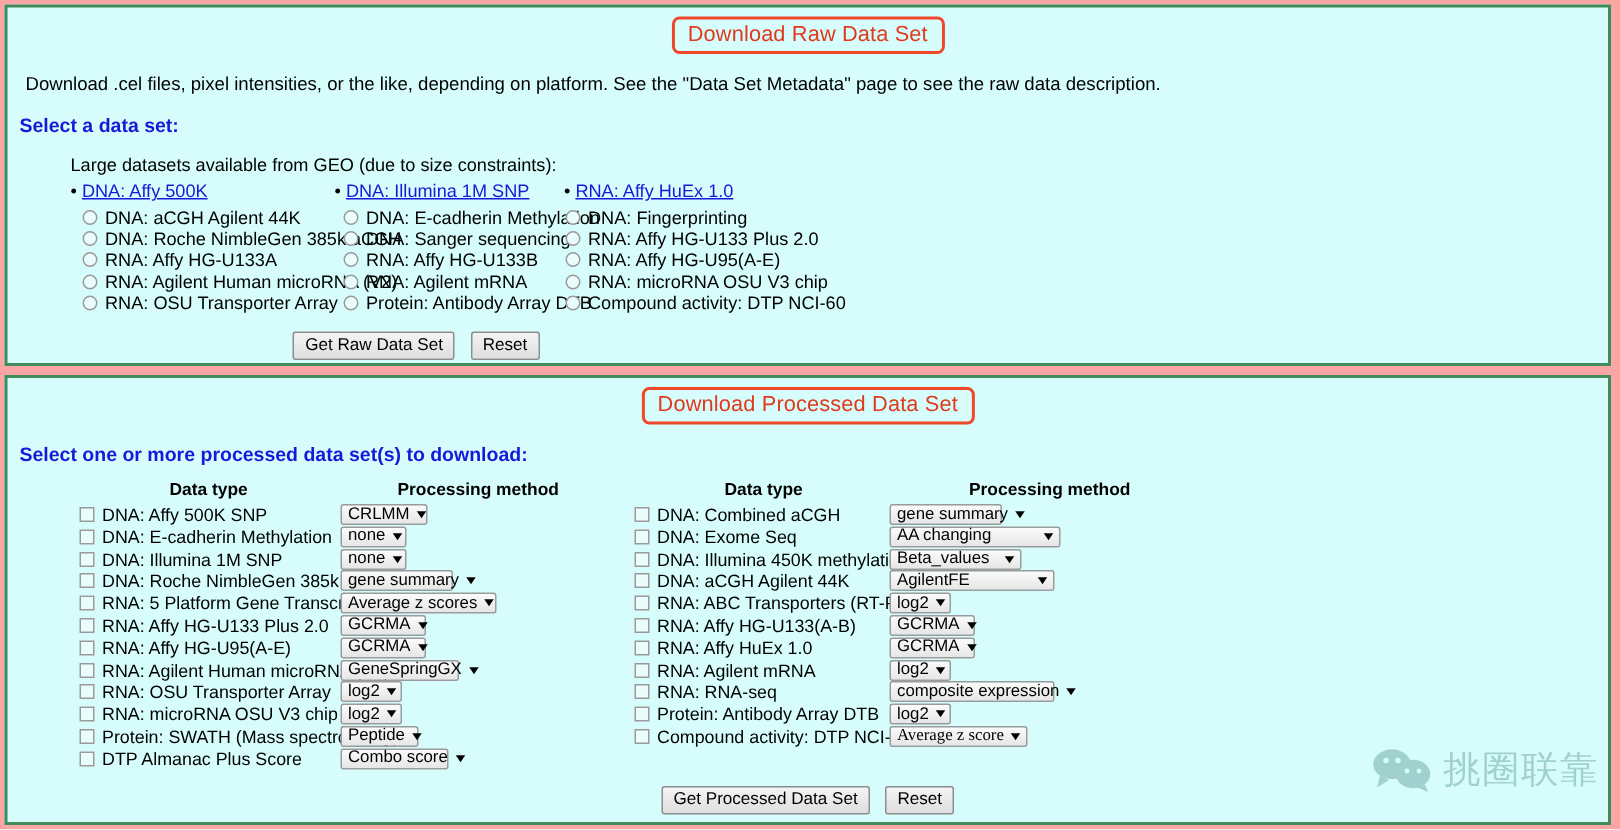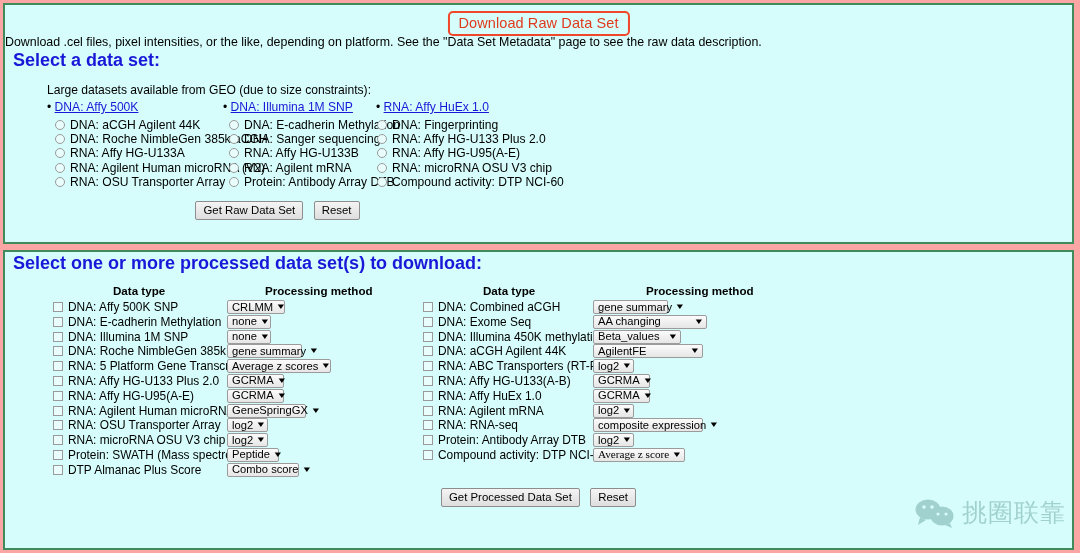--- a/index.html
+++ b/index.html
@@ -44,29 +44,29 @@
     font-size: 14.5px;
     padding: 2px 9px 3px 9px;
     white-space: nowrap;
     background: transparent;
     letter-spacing: .1px;
   }
 
   .desc {
     font-size: 12.4px;
     color: #000;
-    padding: 0 0 0 0;
-    margin-top: 0;
+    padding: 0 0 0 12px;
+    margin-top: 14px;
   }
   .select-head {
-    font-size: 18px;
+    font-size: 13px;
     font-weight: bold;
     color: #1a18d8;
     padding-left: 8px;
-    margin-top: 1px;
+    margin-top: 13px;
   }
 
   .indent { padding-left: 42px; }
 
   .geo-note {
     font-size: 12.1px;
     color: #000;
     margin-top: 12px;
   }
   .geo-links {
@@ -312,20 +312,23 @@
     </div>
 
     <div class="btnbar" style="margin-left:-522px;">
       <span class="btn">Get Raw Data Set</span>
       <span class="btn">Reset</span>
     </div>
   </div>
 
   <div class="panel" id="panel-processed">
 
+    <div class="banner-row">
+      <div class="banner">Download Processed Data Set</div>
+    </div>
 
 
     <div class="select-head">Select one or more processed data set(s) to download:</div>
 
     <div class="ptable">
       <div class="phead">
         <span style="left:108px;">Data type</span>
         <span style="left:260px;">Processing method</span>
         <span style="left:478px;">Data type</span>
         <span style="left:641px;">Processing method</span>

